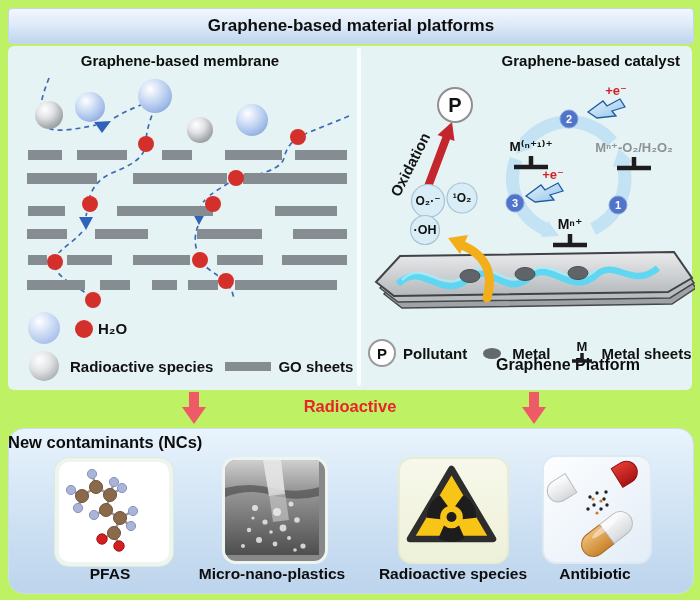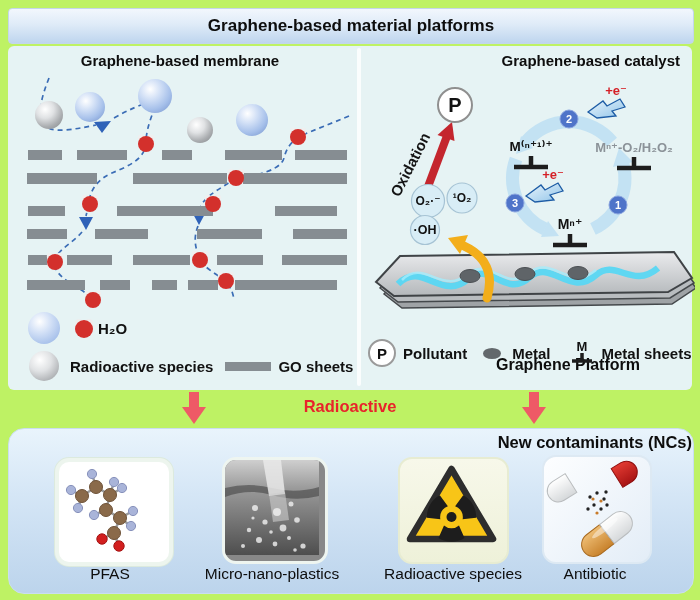--- a/index.html
+++ b/index.html
@@ -32,32 +32,32 @@
   .plat-label{position:absolute;left:430px;top:309px;width:210px;text-align:right;
               font-size:16px;font-weight:bold;color:#0d0d0d;margin-top:47px;}
   .mitig-label{position:absolute;left:290px;top:397px;width:120px;text-align:center;
                font-size:16.5px;font-weight:bold;color:#e8232b;}
   .mitig-arrow{position:absolute;width:24px;height:33px;}
   #mitig-arrow-left{left:182px;top:392px;}
   #mitig-arrow-right{left:522px;top:392px;}
   .bottom{position:absolute;left:8px;top:428px;width:684px;height:164px;
           background:linear-gradient(#e9f4fc 0%,#d5e6f6 40%,#bcd4ec 100%);
           border-radius:16px;border:1px solid #cadeef;}
-  .nc-title{position:absolute;left:8px;top:433px;width:684px;text-align:right;
+  .nc-title{position:absolute;left:8px;top:433px;width:684px;text-align:left;
             font-size:16.5px;font-weight:bold;color:#0d0d0d;}
   .tile{position:absolute;border-radius:14px;overflow:hidden;}
   #tile-pfas{left:55px;top:458px;width:110px;height:100px;background:#ffffff;
              border:4px solid #edf5ee;box-shadow:0 0 0 1px #dcead e0;}
   #tile-pfas{box-shadow:0 0 0 1px #dceade;}
   #tile-micro{left:222px;top:457px;width:100px;height:101px;border:3px solid #eef5f0;background:#888;}
   #tile-radio{left:398px;top:457px;width:107px;height:103px;
               background:linear-gradient(#f7f8ea,#eef1d9);border:2px solid #e7ecd2;}
   #tile-anti{left:542px;top:455px;width:106px;height:105px;
              background:linear-gradient(135deg,#fdfeff,#e3edf7);border:2px solid #dde9f3;}
-  .nc-label{position:absolute;top:565px;text-align:center;font-size:15.5px;font-weight:normal;color:#0d0d0d;}
+  .nc-label{position:absolute;top:565px;text-align:center;font-size:15.5px;font-weight:bold;color:#0d0d0d;}
   #label-pfas{left:55px;width:110px;}
   #label-micro{left:182px;width:180px;}
   #label-radio{left:368px;width:170px;}
   #label-anti{left:540px;width:110px;}
   .water-icon{display:inline-block;}
 </style>
 </head>
 <body>
 
 <div class="page">

